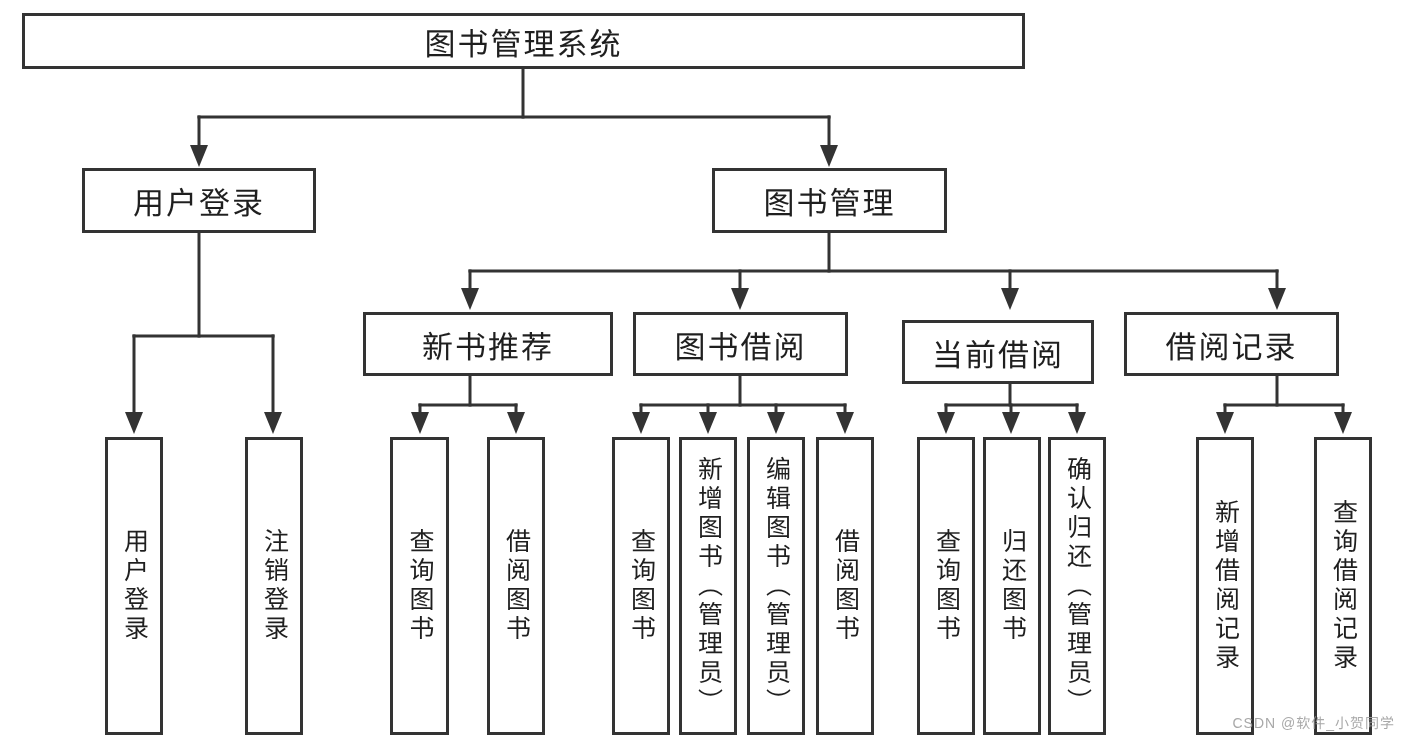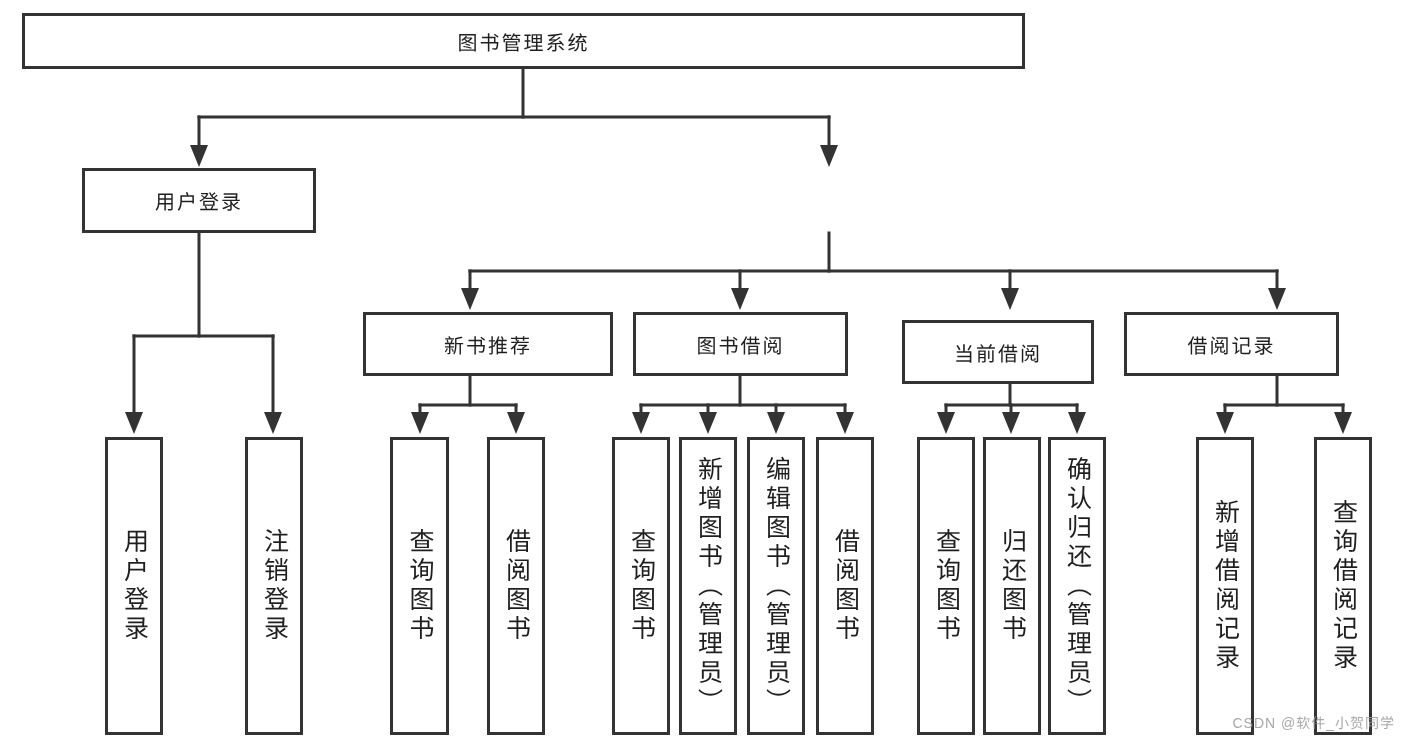--- a/index.html
+++ b/index.html
@@ -12,21 +12,21 @@
     overflow:hidden;
   }
   .box{
     position:absolute;
     box-sizing:border-box;
     border:3px solid #333333;
     background:#ffffff;
     display:flex;
     align-items:center;
     justify-content:center;
-    font-size:20px;
+    font-size:31px;
     letter-spacing:2px;
     color:#1f1f1f;
     text-align:center;
   }
   .box.v{
     writing-mode:vertical-rl;
     text-orientation:mixed;
     font-size:25px;
     letter-spacing:4px;
     line-height:1;
@@ -109,20 +109,21 @@
       <polygon points="1002,412 1020,412 1011,434"></polygon>
       <polygon points="1068,412 1086,412 1077,434"></polygon>
       <polygon points="1216,412 1234,412 1225,434"></polygon>
       <polygon points="1334,412 1352,412 1343,434"></polygon>
     </g>
   </svg>
 
   <div class="box h" style="left:22px;top:13px;width:1003px;height:56px;">图书管理系统</div>
 
   <div class="box h" style="left:82px;top:168px;width:234px;height:65px;">用户登录</div>
+  <div class="box h" style="left:712px;top:168px;width:235px;height:65px;">图书管理</div>
 
   <div class="box h" style="left:363px;top:312px;width:250px;height:64px;">新书推荐</div>
   <div class="box h" style="left:633px;top:312px;width:215px;height:64px;">图书借阅</div>
   <div class="box h" style="left:902px;top:320px;width:192px;height:64px;">当前借阅</div>
   <div class="box h" style="left:1124px;top:312px;width:215px;height:64px;">借阅记录</div>
 
   <div class="box v" style="left:105px;top:437px;width:58px;height:298px;">用户登录</div>
   <div class="box v" style="left:245px;top:437px;width:58px;height:298px;">注销登录</div>
 
   <div class="box v" style="left:390px;top:437px;width:59px;height:298px;">查询图书</div>

